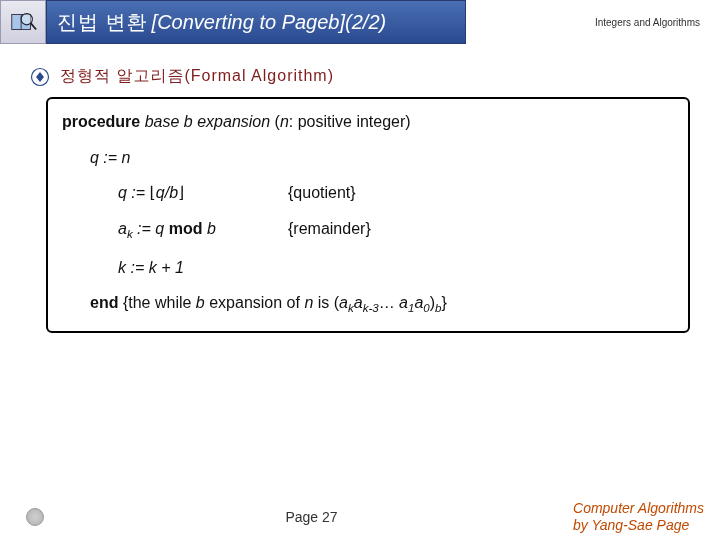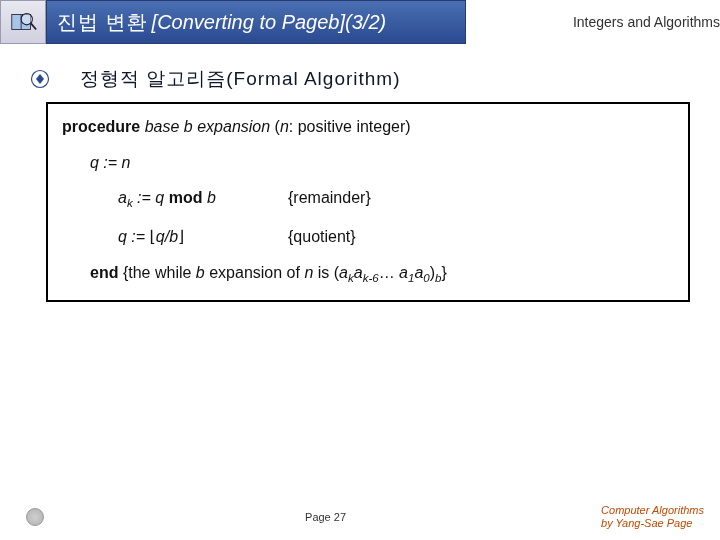--- a/index.html
+++ b/index.html
@@ -40,42 +40,42 @@
     font-weight: 500;
     white-space: nowrap;
   }
   .title-k { font-style: normal; margin-right: 4px; letter-spacing: 1px; }
   .title-bvar { font-style: italic; }
   .chapter-label {
     flex: 1;
     display: flex;
     align-items: center;
     justify-content: flex-end;
-    font-size: 14px;
+    padding-right: 20px;
+    font-size: 10px;
     color: #303030;
   }
   .section-row {
     display: flex;
     align-items: center;
     gap: 10px;
     margin: 22px 0 10px 30px;
   }
   .bullet-icon {
     width: 20px; height: 20px;
     display: inline-flex; align-items: center; justify-content: center;
   }
   .section-title {
-    font-size: 19px;
-    color: #0f172a;
-    margin-left: 20px;
+    font-size: 16px;
+    color: #7f1d1d;
   }
   .algo-box {
     margin: 0 30px 0 46px;
     border: 2px solid #000;
-    border-radius: 0;
+    border-radius: 6px;
     padding: 12px 14px 14px 14px;
     font-size: 16px;
     color: #111;
     line-height: 1.35;
   }
   .algo-row { margin-bottom: 14px; }
   .algo-row:last-child { margin-bottom: 0; }
   .ind1 { padding-left: 28px; }
   .ind2 { padding-left: 56px; display: flex; }
   .lhs { min-width: 170px; }
@@ -89,21 +89,21 @@
   sub { font-size: 0.72em; font-style: italic; }
   .sub-compound { font-style: italic; }
   .footer {
     position: absolute;
     left: 10px; right: 0; bottom: 0;
     height: 40px;
     display: flex;
     align-items: center;
     justify-content: space-between;
     padding: 0 16px 6px 16px;
-    font-size: 11px;
+    font-size: 14px;
     gap: 16px;
   }
   .footer-left {
     display: flex; align-items: center; gap: 6px;
     color: #555;
   }
   .uni-badge {
     width: 18px; height: 18px; border-radius: 9px;
     background: radial-gradient(#d0d0d0, #b0b0b0);
     border: 1px solid #999;
@@ -130,21 +130,21 @@
       <circle cx="20" cy="13" r="6" fill="#fff" fill-opacity="0.4" stroke="#223" stroke-width="1.2"></circle>
       <line x1="24" y1="17" x2="30" y2="24" stroke="#223" stroke-width="2"></line>
     </svg>
   </div>
   <div class="title-bar">
     <span class="title-k hangul">진법 변환</span>
     <span>[</span>
     <span>Converting to Page </span>
     <span class="title-bvar">b</span>
     <span>]</span>
-    <span> (3/2)</span>
+    <span> (2/2)</span>
   </div>
   <div class="chapter-label">Integers and Algorithms</div>
 </div>
 
 <div class="section-row">
   <span class="bullet-icon">
     <svg width="20" height="20" viewBox="0 0 20 20">
       <circle cx="10" cy="10" r="8.5" fill="none" stroke="#2a4a90" stroke-width="1.2"></circle>
       <path d="M6 10 L10 5 L14 10 L10 15 Z" fill="#2a4a90"></path>
     </svg>
@@ -154,32 +154,35 @@
 
 <div class="algo-box">
   <div class="algo-row">
     <span class="bold">procedure</span><span class="ital"> base b expansion </span><span>(<span class="ital">n</span>: positive integer)</span>
   </div>
   <div class="algo-row ind1">
     <span class="ital">q := n</span>
   </div>
   <div class="algo-row ind2">
     <span class="lhs">
+      <span class="ital">q := </span><span class="floor-l">⌊</span><span class="ital">q/b</span><span class="floor-r">⌋</span>
+    </span>
+    <span class="note">{quotient}</span>
+  </div>
+  <div class="algo-row ind2">
+    <span class="lhs">
       <span class="ital">a</span><sub>k</sub><span class="ital"> := q </span><span class="bold">mod</span><span class="ital"> b</span>
     </span>
     <span class="note">{remainder}</span>
   </div>
   <div class="algo-row ind2">
-    <span class="lhs">
-      <span class="ital">q := </span><span class="floor-l">⌊</span><span class="ital">q/b</span><span class="floor-r">⌋</span>
-    </span>
-    <span class="note">{quotient}</span>
+    <span class="ital">k := k + 1</span>
   </div>
   <div class="algo-row ind1">
-    <span class="bold">end</span><span> {the while </span><span class="ital">b</span><span> expansion of </span><span class="ital">n</span><span> is (</span><span class="ital">a</span><sub>k</sub><span class="ital">a</span><sub class="sub-compound">k-6</sub><span>… </span><span class="ital">a</span><sub>1</sub><span class="ital">a</span><sub>0</sub><span>)</span><sub>b</sub><span>}</span>
+    <span class="bold">end</span><span> {the while </span><span class="ital">b</span><span> expansion of </span><span class="ital">n</span><span> is (</span><span class="ital">a</span><sub>k</sub><span class="ital">a</span><sub class="sub-compound">k-3</sub><span>… </span><span class="ital">a</span><sub>1</sub><span class="ital">a</span><sub>0</sub><span>)</span><sub>b</sub><span>}</span>
   </div>
 </div>
 
 <div class="footer">
   <div class="footer-left">
     <span class="uni-badge"></span>
     <span></span>
   </div>
   <div class="footer-center">Page 27</div>
   <div class="footer-right">

